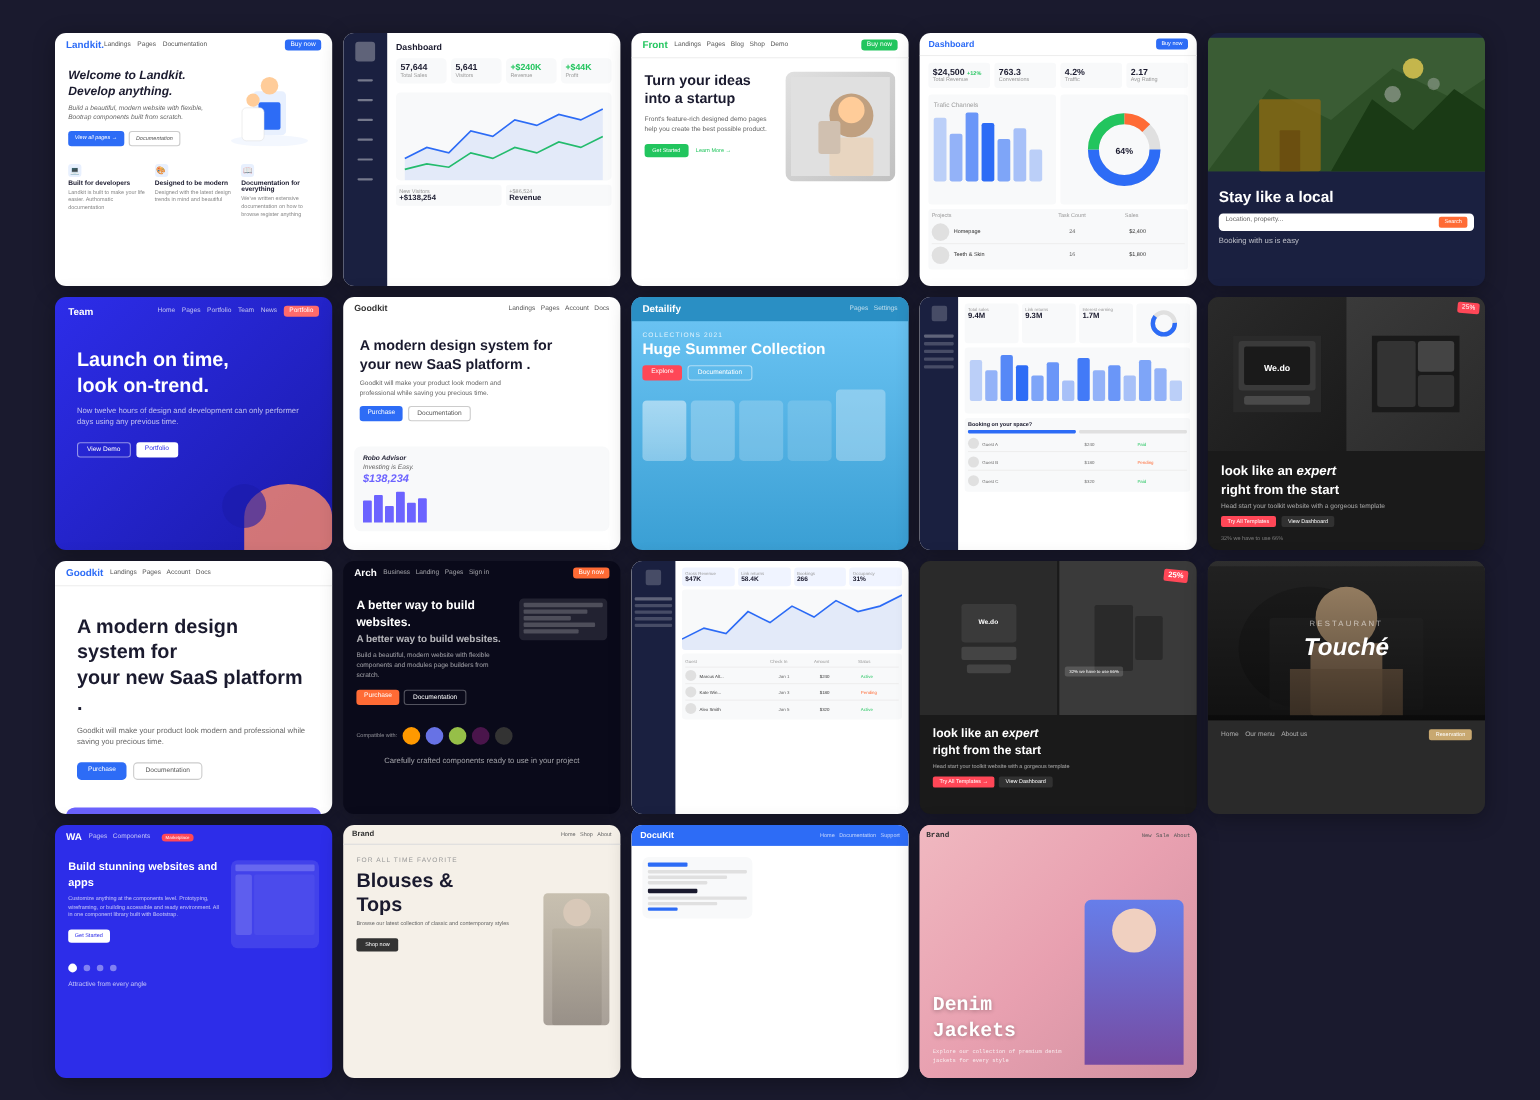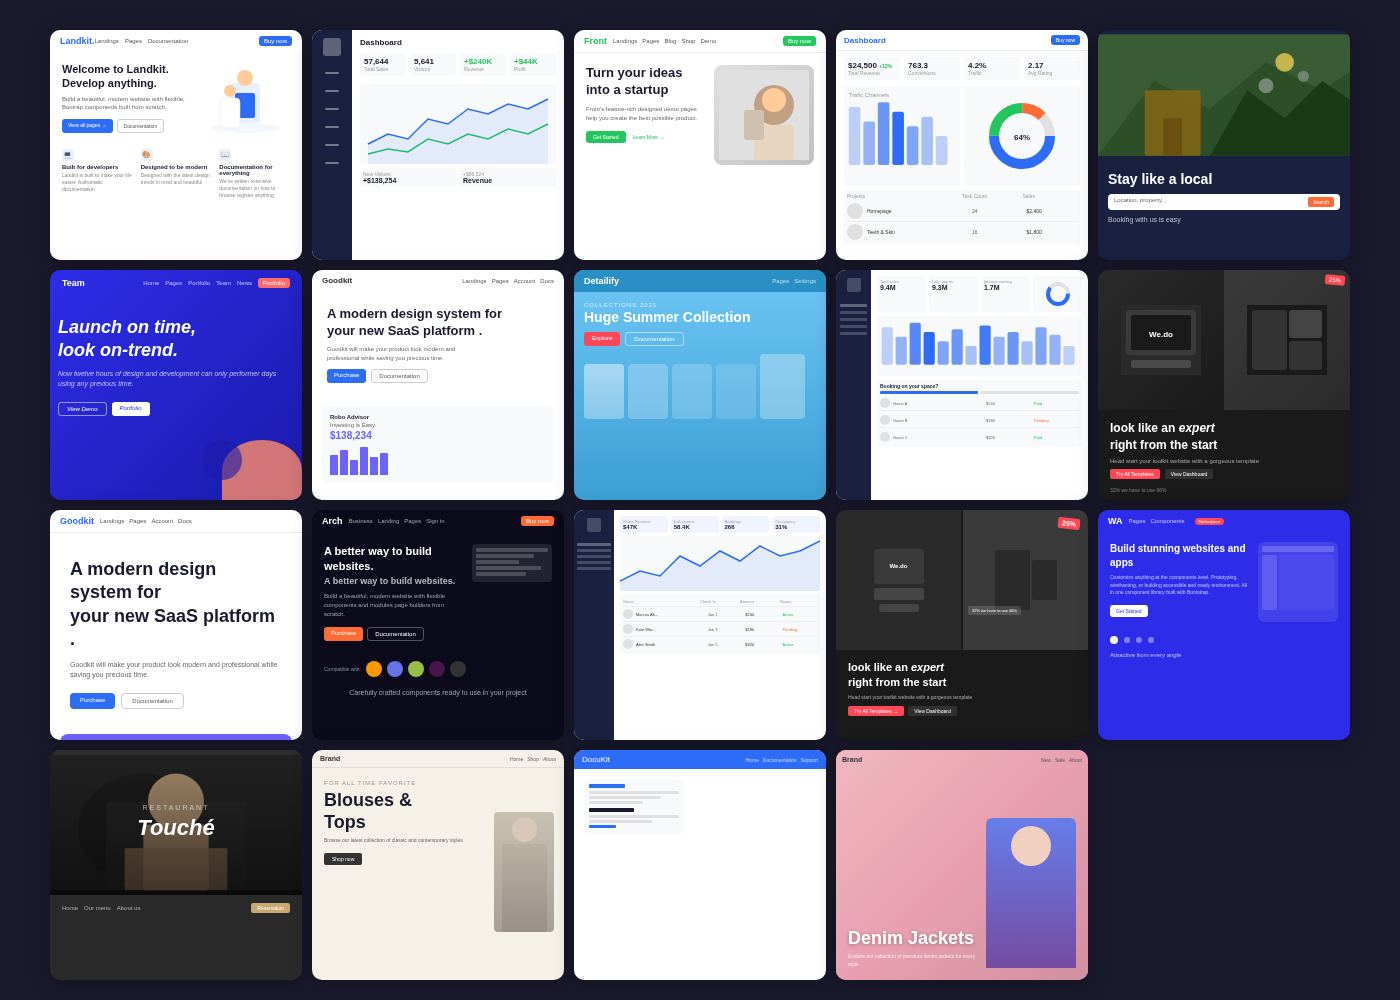--- a/index.html
+++ b/index.html
@@ -34,21 +34,21 @@
       overflow: hidden;
     }
 
     
     .card-landkit { background: #fff; }
     .card-landkit .nav { display: flex; align-items: center; padding: 6px 10px; gap: 0; }
     .card-landkit .logo { font-weight: 700; font-size: 9px; color: #2d6cf6; }
     .card-landkit .nav-links { display: flex; gap: 6px; }
     .card-landkit .nav-link { font-size: 6px; color: #555; }
     .card-landkit .nav-btn { background: #2d6cf6; color: #fff; font-size: 6px; padding: 2px 5px; border-radius: 3px; margin-left: auto; }
-    .card-landkit .hero { padding: 10px 12px; display: flex; justify-content: space-between; align-items: center; }
+    .card-landkit .hero { padding: 10px 12px; display: flex; justify-content: space-between; align-items: center; font-style: italic; }
     .card-landkit .hero-text h2 { font-size: 11px; font-weight: 700; color: #1a1a2e; line-height: 1.3; }
     .card-landkit .hero-text p { font-size: 6px; color: #666; margin-top: 4px; line-height: 1.4; }
     .card-landkit .hero-btns { display: flex; gap: 4px; margin-top: 8px; }
     .card-landkit .btn-primary { background: #2d6cf6; color: #fff; font-size: 5px; padding: 3px 6px; border-radius: 3px; }
     .card-landkit .btn-outline { border: 1px solid #ccc; color: #555; font-size: 5px; padding: 3px 6px; border-radius: 3px; }
     .card-landkit .features { display: flex; gap: 8px; padding: 6px 12px; }
     .card-landkit .feature { flex: 1; }
     .card-landkit .feature-icon { width: 12px; height: 12px; background: #e8f0fe; border-radius: 3px; margin-bottom: 3px; display: flex; align-items: center; justify-content: center; font-size: 7px; }
     .card-landkit .feature-title { font-size: 6px; font-weight: 600; color: #1a1a2e; }
     .card-landkit .feature-desc { font-size: 5px; color: #888; margin-top: 2px; line-height: 1.4; }
@@ -96,37 +96,37 @@
     .card-dashboard2 .chart-box { height: 100px; background: #f8f9fa; border-radius: 3px; overflow: hidden; }
     .card-dashboard2 .donut { display: flex; align-items: center; justify-content: center; }
 
     
     .card-leap { background: linear-gradient(135deg, #2d2de9 0%, #1a1aaa 100%); }
     .card-leap .nav { display: flex; align-items: center; padding: 8px 12px; gap: 6px; }
     .card-leap .logo { font-size: 9px; font-weight: 700; color: #fff; }
     .card-leap .nav-links { display: flex; gap: 6px; margin-left: auto; }
     .card-leap .nav-link { font-size: 6px; color: rgba(255,255,255,0.7); }
     .card-leap .nav-btn { background: #ff6b6b; color: #fff; font-size: 6px; padding: 2px 5px; border-radius: 3px; }
-    .card-leap .hero { padding: 20px 8px; position: relative; font-style: italic; }
+    .card-leap .hero { padding: 20px 20px; position: relative; }
     .card-leap .hero h2 { font-size: 18px; font-weight: 800; color: #fff; line-height: 1.3; }
     .card-leap .hero p { font-size: 7px; color: rgba(255,255,255,0.7); margin-top: 6px; line-height: 1.5; }
     .card-leap .hero-btns { display: flex; gap: 5px; margin-top: 12px; }
     .card-leap .btn-outline-w { border: 1px solid rgba(255,255,255,0.5); color: #fff; font-size: 6px; padding: 3px 8px; border-radius: 3px; }
     .card-leap .btn-white { background: #fff; color: #2d2de9; font-size: 6px; padding: 3px 8px; border-radius: 3px; }
     .card-leap .blob { position: absolute; bottom: 0; right: 0; width: 80px; height: 60px; background: #ff8c69; border-radius: 50% 50% 0 0; opacity: 0.8; }
     .card-leap .blob2 { position: absolute; bottom: 20px; right: 60px; width: 40px; height: 40px; background: #1a1aaa; border-radius: 50%; opacity: 0.6; }
 
     
     .card-robo { background: #fff; }
     .card-robo .nav { display: flex; align-items: center; padding: 6px 10px; gap: 6px; }
     .card-robo .logo { font-size: 8px; font-weight: 600; color: #333; }
     .card-robo .hero { padding: 15px; }
     .card-robo .hero h2 { font-size: 13px; font-weight: 800; color: #1a1a2e; line-height: 1.3; }
     .card-robo .hero p { font-size: 6px; color: #666; margin-top: 5px; line-height: 1.5; }
-    .card-robo .invest-card { background: #f8f9fa; border-radius: 6px; padding: 8px; margin: 8px 10px; }
+    .card-robo .invest-card { background: #f8f9fa; border-radius: 6px; padding: 8px; margin: 8px 10px; font-style: italic; }
 
     
     .card-summer { background: linear-gradient(180deg, #6ec6f5 0%, #3a9fd4 100%); }
     .card-summer .nav { display: flex; align-items: center; padding: 6px 10px; gap: 6px; background: #2a8fc4; }
     .card-summer .logo { font-size: 9px; font-weight: 700; color: #fff; }
     .card-summer .hero { padding: 10px; }
     .card-summer .hero h2 { font-size: 14px; font-weight: 800; color: #fff; line-height: 1.3; }
     .card-summer .products { display: flex; gap: 4px; padding: 0 10px; margin-top: 8px; }
 
     
@@ -235,21 +235,21 @@
     .card-docs { background: #fff; }
     .card-docs .nav { display: flex; align-items: center; padding: 5px 8px; gap: 4px; background: #2d6cf6; }
     .card-docs .hero { display: flex; gap: 8px; padding: 10px; height: calc(100% - 26px); }
     .card-docs .left { flex: 1; }
     .card-docs .left h2 { font-size: 12px; font-weight: 700; color: #1a1a2e; line-height: 1.4; }
     .card-docs .left h2 span { color: #2d6cf6; }
     .card-docs .left p { font-size: 6px; color: #666; margin-top: 5px; line-height: 1.5; }
     .card-docs .right { width: 100px; }
 
     
-    .card-denim { background: #f0b8c0; }
+    .card-denim { background: #f0b8c0; font-family: Liberation Mono, monospace; }
 
     .hero-people { width: 90px; height: 70px; display: flex; align-items: center; justify-content: center; }
   </style>
 </head>
 <body>
 
 <div class="grid-container">
 
   <div class="card card-landkit">
     <div class="card-inner">
@@ -876,58 +876,20 @@
         <h2 style="font-size:11px;font-weight:800;color:#fff;line-height:1.4;">look like an <em style="font-style:italic;">expert</em><br>right from the start</h2>
         <p style="font-size:5px;color:rgba(255,255,255,0.6);margin-top:3px;">Head start your toolkit website with a gorgeous template</p>
         <div style="display:flex;gap:4px;margin-top:6px;">
           <span style="background:#ff4757;color:#fff;font-size:5px;padding:2px 6px;border-radius:2px;">Try All Templates →</span>
           <span style="background:rgba(255,255,255,0.1);color:#fff;font-size:5px;padding:2px 6px;border-radius:2px;">View Dashboard</span>
         </div>
       </div>
     </div>
   </div>
 
-  <div class="card card-wa">
-    <div class="card-inner">
-      <div class="nav">
-        <span class="logo">WA</span>
-        <div class="nav-links">
-          <span class="nav-link">Pages</span>
-          <span class="nav-link">Components</span>
-        </div>
-        <span class="badge" style="margin-left:4px;">Marketplace</span>
-      </div>
-      <div class="hero">
-        <div class="hero-left">
-          <h2>Build stunning websites and apps</h2>
-          <p style="font-size:5px;color:rgba(255,255,255,0.7);margin-top:4px;line-height:1.5;">Customize anything at the components level. Prototyping, wireframing, or building accessible and ready environment. All in one component library built with Bootstrap.</p>
-          <div class="btns">
-            <span class="btn-white">Get Started</span>
-          </div>
-        </div>
-        <div class="hero-right">
-          <div class="screenshot-mock">
-            <div class="ss-nav"></div>
-            <div class="ss-content">
-              <div class="ss-sidebar"></div>
-              <div class="ss-main"></div>
-            </div>
-          </div>
-        </div>
-      </div>
-      <div style="padding:4px 12px;display:flex;gap:6px;align-items:center;">
-        <div style="width:8px;height:8px;border-radius:50%;background:#fff;"></div>
-        <div style="width:6px;height:6px;border-radius:50%;background:rgba(255,255,255,0.4);"></div>
-        <div style="width:6px;height:6px;border-radius:50%;background:rgba(255,255,255,0.4);"></div>
-        <div style="width:6px;height:6px;border-radius:50%;background:rgba(255,255,255,0.4);"></div>
-      </div>
-      <div class="tagline">Attractive from every angle</div>
-    </div>
-  </div>
-
   <div class="card card-touche">
     <div class="card-inner">
       <div class="hero-img">
         <svg width="100%" height="100%" viewBox="0 0 270 145" style="position:absolute;top:0;left:0;">
           <rect width="270" height="145" fill="#2a2a2a"></rect>
           <ellipse cx="100" cy="80" rx="70" ry="60" fill="#1a1a1a" opacity="0.5"></ellipse>
           <rect x="60" y="50" width="150" height="90" rx="4" fill="#333" opacity="0.5"></rect>
           <circle cx="135" cy="50" r="30" fill="#c8a882"></circle>
           <rect x="100" y="75" width="70" height="70" rx="3" fill="#b09070"></rect>
           <rect x="80" y="100" width="110" height="45" rx="0" fill="#a08060" opacity="0.8"></rect>
@@ -942,20 +904,58 @@
         <div class="nav-bottom">
           <span class="nav-link">Home</span>
           <span class="nav-link">Our menu</span>
           <span class="nav-link">About us</span>
         </div>
         <span style="background:#c8a870;color:#fff;font-size:5px;padding:2px 6px;border-radius:2px;">Reservation</span>
       </div>
     </div>
   </div>
 
+  <div class="card card-wa">
+    <div class="card-inner">
+      <div class="nav">
+        <span class="logo">WA</span>
+        <div class="nav-links">
+          <span class="nav-link">Pages</span>
+          <span class="nav-link">Components</span>
+        </div>
+        <span class="badge" style="margin-left:4px;">Marketplace</span>
+      </div>
+      <div class="hero">
+        <div class="hero-left">
+          <h2>Build stunning websites and apps</h2>
+          <p style="font-size:5px;color:rgba(255,255,255,0.7);margin-top:4px;line-height:1.5;">Customize anything at the components level. Prototyping, wireframing, or building accessible and ready environment. All in one component library built with Bootstrap.</p>
+          <div class="btns">
+            <span class="btn-white">Get Started</span>
+          </div>
+        </div>
+        <div class="hero-right">
+          <div class="screenshot-mock">
+            <div class="ss-nav"></div>
+            <div class="ss-content">
+              <div class="ss-sidebar"></div>
+              <div class="ss-main"></div>
+            </div>
+          </div>
+        </div>
+      </div>
+      <div style="padding:4px 12px;display:flex;gap:6px;align-items:center;">
+        <div style="width:8px;height:8px;border-radius:50%;background:#fff;"></div>
+        <div style="width:6px;height:6px;border-radius:50%;background:rgba(255,255,255,0.4);"></div>
+        <div style="width:6px;height:6px;border-radius:50%;background:rgba(255,255,255,0.4);"></div>
+        <div style="width:6px;height:6px;border-radius:50%;background:rgba(255,255,255,0.4);"></div>
+      </div>
+      <div class="tagline">Attractive from every angle</div>
+    </div>
+  </div>
+
   <div class="card card-blouses">
     <div class="card-inner">
       <div class="nav">
         <span style="font-size:7px;font-weight:600;color:#333;">Brand</span>
         <div style="display:flex;gap:4px;margin-left:auto;">
           <span style="font-size:5px;color:#666;">Home</span>
           <span style="font-size:5px;color:#666;">Shop</span>
           <span style="font-size:5px;color:#666;">About</span>
         </div>
       </div>
@@ -974,21 +974,21 @@
             </div>
           </div>
         </div>
       </div>
     </div>
   </div>
 
   <div class="card card-docs">
     <div class="card-inner">
       <div class="nav" style="background:#2d6cf6;">
-        <span style="font-size:8px;font-weight:400;color:#fff;">DocuKit</span>
+        <span style="font-size:8px;font-weight:700;color:#fff;">DocuKit</span>
         <div style="display:flex;gap:4px;margin-left:auto;">
           <span style="font-size:5px;color:rgba(255,255,255,0.7);">Home</span>
           <span style="font-size:5px;color:rgba(255,255,255,0.7);">Documentation</span>
           <span style="font-size:5px;color:rgba(255,255,255,0.7);">Support</span>
         </div>
       </div>
       <div class="hero">
         <div class="right">
           <div style="background:#f8f9fa;border-radius:6px;padding:5px;">
             <div style="height:4px;background:#2d6cf6;border-radius:1px;margin-bottom:3px;width:40%;"></div>

